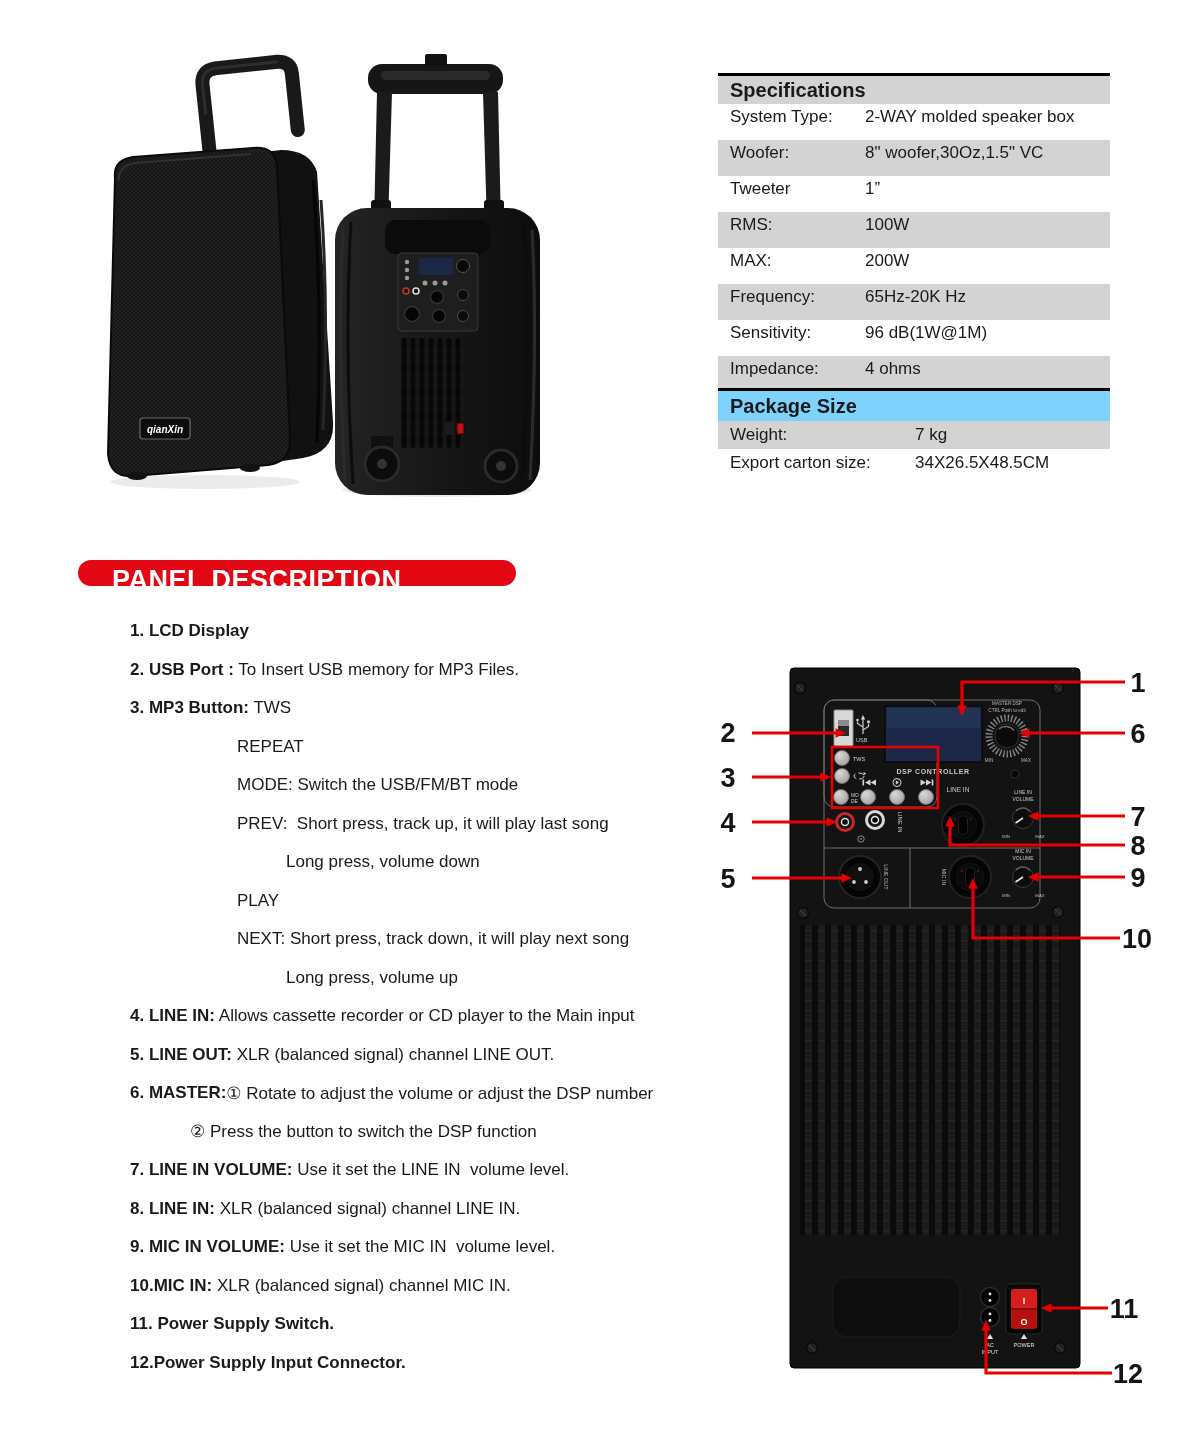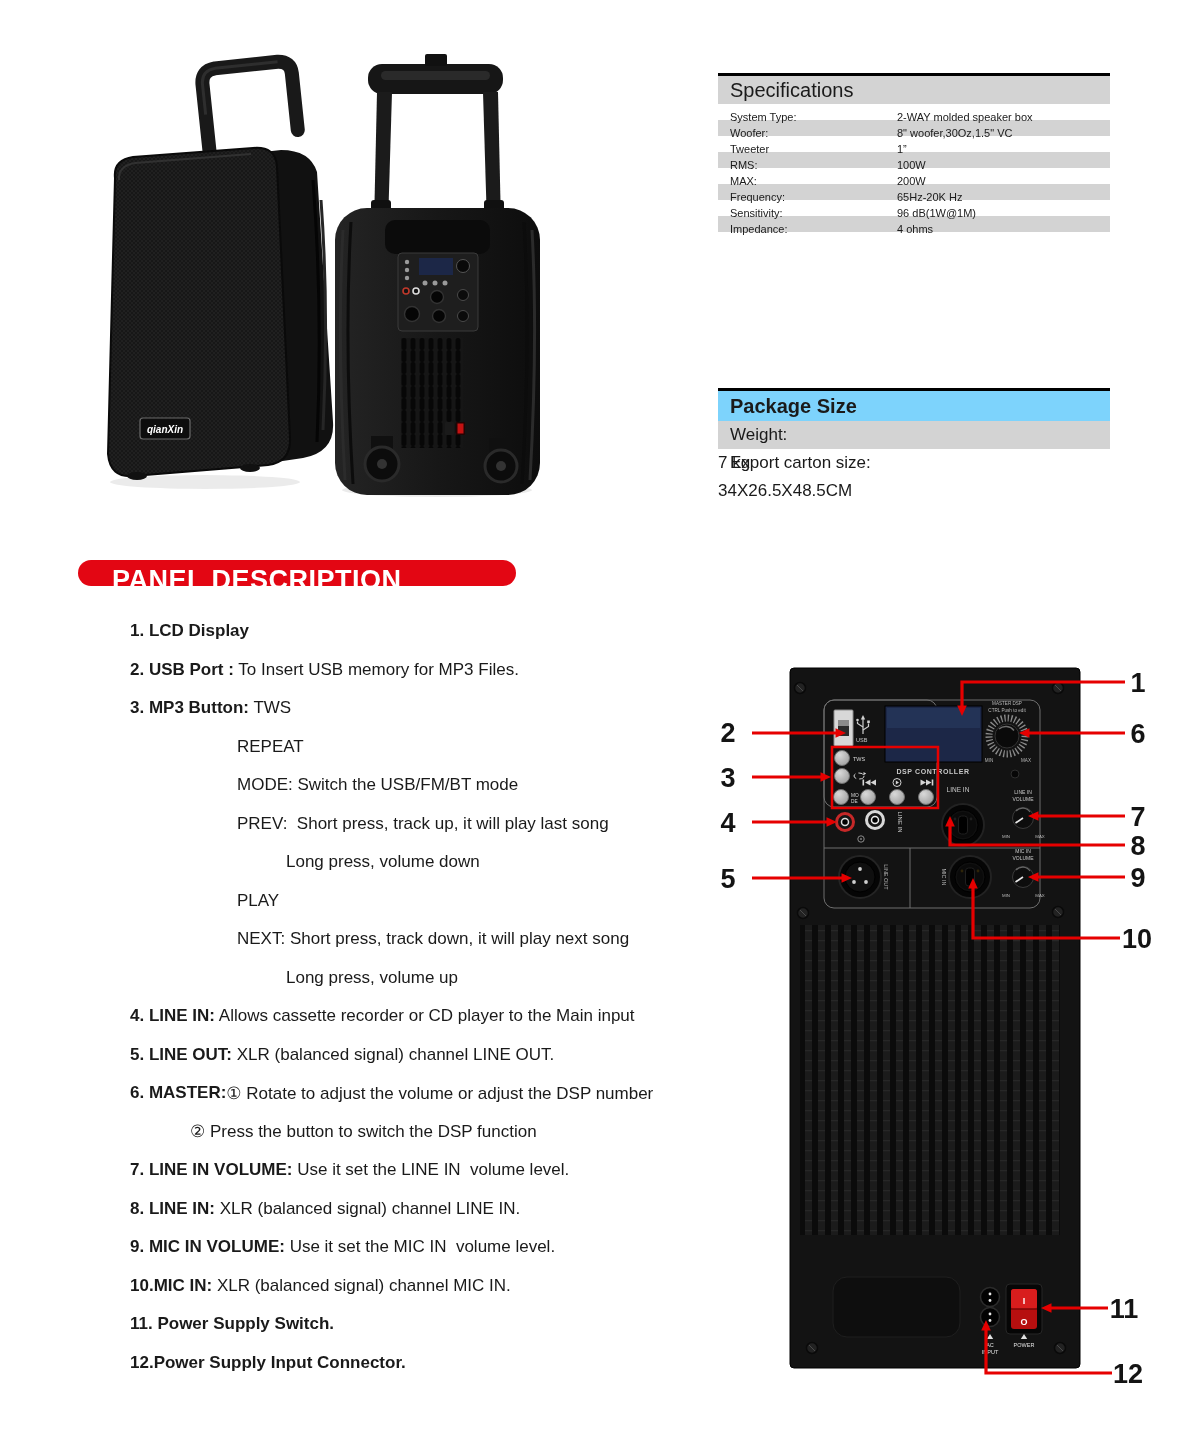--- a/index.html
+++ b/index.html
@@ -2,29 +2,29 @@
 <html><head>
 <meta charset="utf-8">
 <style>
   html,body { margin:0; padding:0; }
   body {
     width:1200px; height:1434px; position:relative; background:#ffffff;
     font-family:"Liberation Sans", sans-serif; color:#1a1a1a; overflow:hidden;
   }
   
   .spec-table { position:absolute; left:718px; top:73px; width:392px; border-top:3px solid #000; }
-  .spec-header { background:#d3d3d3; height:28px; line-height:28px; font-size:20px; font-weight:400; padding-left:12px; }
-  .spec-row { height:16px; line-height:26.5px; font-size:11px; display:flex; white-space:pre;gap:32px; }
+  .spec-header { background:#d3d3d3; height:28px; line-height:28px; font-size:20px; font-weight:700; padding-left:12px; }
+  .spec-row { height:36px; line-height:26.5px; font-size:17px; display:flex; white-space:pre; }
   .spec-row .label { width:135px; padding-left:12px; flex:none; }
   .spec-row .value { flex:1; }
   .spec-table .rows .spec-row:nth-of-type(even) { background:#d3d3d3; }
 
   .package-table { position:absolute; left:718px; top:388px; width:392px; border-top:3px solid #000; }
   .package-header { background:#7dd3fc; height:30px; line-height:30px; font-size:20px; font-weight:700; padding-left:12px; }
-  .package-row { height:28px; line-height:28px; font-size:17px; display:flex; white-space:pre;flex-direction:column; }
+  .package-row { height:28px; line-height:28px; font-size:17px; display:flex; white-space:pre; }
   .package-row .label { width:185px; padding-left:12px; flex:none; }
   .package-row .value { flex:1; }
   .package-table .rows .package-row:nth-of-type(odd) { background:#d3d3d3; }
 
   
   .panel-banner {
     position:absolute; left:78px; top:560px; width:438px; height:26px; box-sizing:border-box;
     background:#e30613; border-radius:21px; color:#fff; font-size:27px; font-weight:700;
     line-height:41px; padding-left:34px; letter-spacing:.5px;
   }

